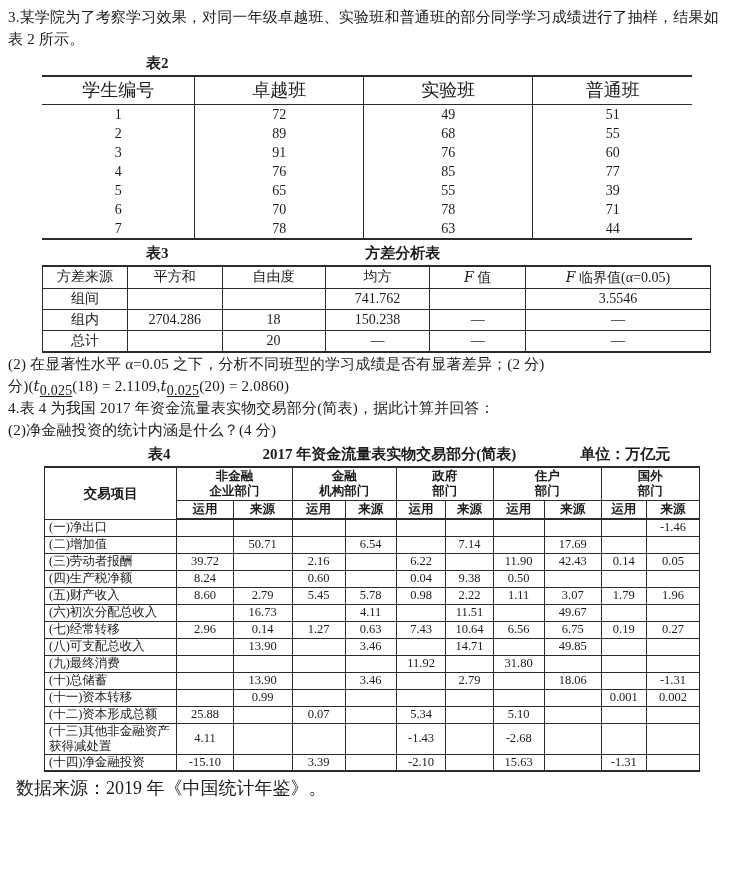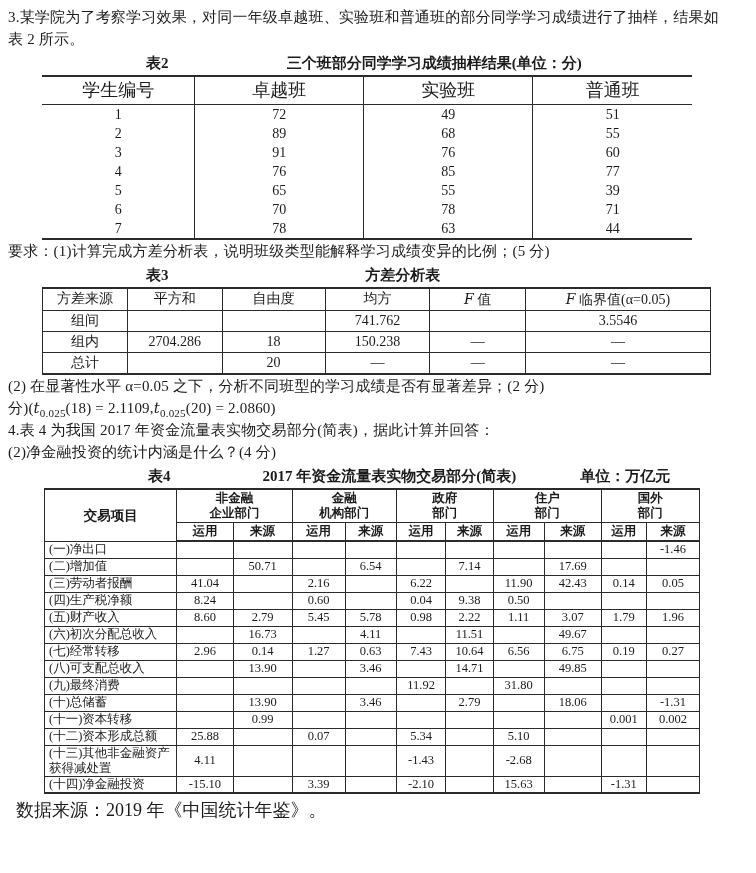--- a/index.html
+++ b/index.html
@@ -82,33 +82,32 @@
   .t4 thead tr.sub-row th { height: 18px; border-bottom: 2px solid #2b2b2b; }
   .t4 tbody td { height: 17px; line-height: 15px; }
   .t4 tbody td.item { text-align: left; padding-left: 4px; }
   .t4 th.item-head { font-size: 13.5px; }
 
   .footer-note {
     margin: 6px 0 0 8px;
     font-size: 18px;
     line-height: 20px;
   }
-  sub { font-size: 11px; line-height: 0; }
+  sub { font-size: 14px; line-height: 0; text-decoration: underline; }
   .formula i { font-style: italic; font-family: "DejaVu Serif", serif; }
 </style>
 </head>
 <body>
 
 <div class="page">
 
   <p class="text mt2">3.某学院为了考察学习效果，对同一年级卓越班、实验班和普通班的部分同学学习成绩进行了抽样，结果如表 2 所示。</p>
 
   <div class="caption" style="width:650px; margin-left:34px;gap:8px;">
     <span class="cap-label">表2</span>
-    <span class="cap-title">三个班部分同学学习成绩抽样结果(单位：分)</span>
   </div>
 
   <table class="t2">
     <colgroup>
       <col style="width:23.5%">
         <col style="width:26%">
         <col style="width:26%">
         <col style="width:24.5%">
     </colgroup>
     <thead>
@@ -158,21 +157,20 @@
         </tr>
         <tr>
           <td>7</td>
           <td>78</td>
           <td>63</td>
           <td>44</td>
         </tr>
       </tbody>
   </table>
 
-  <p class="text mt4">要求：(1)计算完成方差分析表，说明班级类型能解释学习成绩变异的比例；(5 分)</p>
 
   <div class="caption c3" style="width:669px; margin-left:34px;gap:16px;">
     <span class="cap-label">表3</span>
     <span class="cap-title">方差分析表</span>
   </div>
 
   <table class="t3">
     <colgroup>
       <col style="width:12.7%">
         <col style="width:14.2%">
@@ -304,21 +302,21 @@
           <td>6.54</td>
           <td></td>
           <td>7.14</td>
           <td></td>
           <td>17.69</td>
           <td></td>
           <td></td>
         </tr>
         <tr>
           <td class="item">(三)劳动者报酬</td>
-          <td>41.04</td>
+          <td>39.72</td>
           <td></td>
           <td>2.16</td>
           <td></td>
           <td>6.22</td>
           <td></td>
           <td>11.90</td>
           <td>42.43</td>
           <td>0.14</td>
           <td>0.05</td>
         </tr>

